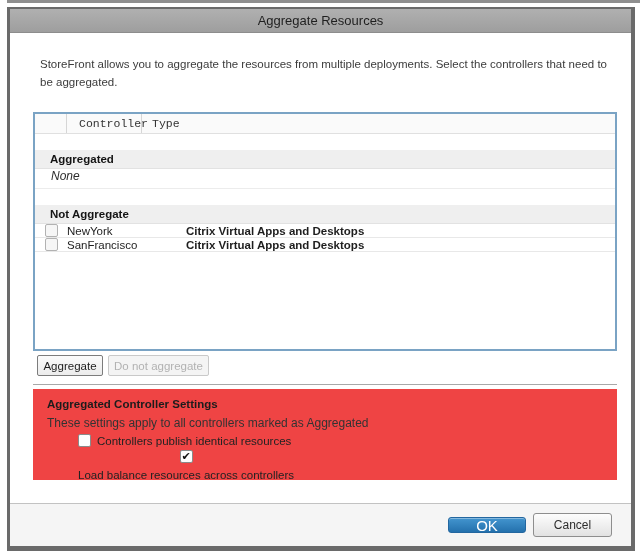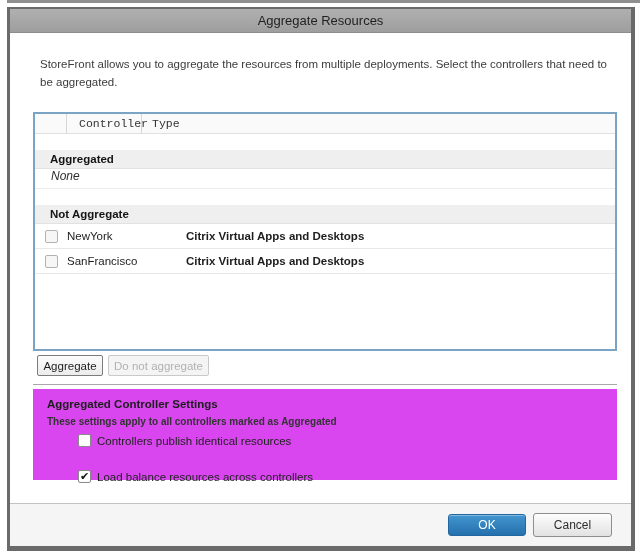--- a/index.html
+++ b/index.html
@@ -25,51 +25,51 @@
     background:#fff; border:2px solid #7aa3c4; }
   .t-head { display:flex; height:20px; background:#fafafa; border-bottom:1px solid #e0e0e0;
     font-size:11.5px; color:#333;font-family:Liberation Mono, monospace; }
   .t-head .c1 { width:32px; border-right:1px solid #d6d6d6; }
   .t-head .c2 { width:75px; border-right:1px solid #d6d6d6; display:flex; align-items:center; padding-left:12px; }
   .t-head .c3 { flex:1; display:flex; align-items:center; padding-left:10px; }
   .group-row { height:19px; background:#efefef; border-bottom:1px solid #e2e2e2;
     display:flex; align-items:center; padding-left:15px; font-size:11.5px; font-weight:bold; color:#141414;margin-top:16px; }
   .none-row { height:20px; border-bottom:1px solid #ececec; display:flex; align-items:flex-start;
     padding-left:16px; font-size:12px; font-style:italic; color:#2d2d2d; }
-  .data-row { height:25px; border-bottom:1px solid #e8e8e8; display:flex; align-items:center; font-size:11.5px; }
+  .data-row { height:14px; border-bottom:1px solid #e8e8e8; display:flex; align-items:center; font-size:11.5px; }
   .data-row .cbc { width:32px; display:flex; justify-content:center; }
   .data-row .name { width:97px; }
   .data-row .type { flex:1; padding-left:22px;font-weight:bold; }
 
   .checkbox { width:13px; height:13px; border:1px solid #b2b2b2; background:#f6f6f6;
     border-radius:2px; display:inline-flex; align-items:center; justify-content:center;
     font-size:11px; line-height:11px; color:#111; }
   .checkbox.dark { border-color:#8a8a8a; background:#fdfdfd; }
   .checkbox.checked::after { content:"\2714"; margin-top:-1px; }
 
   .btn { display:inline-flex; align-items:center; justify-content:center;
     font-size:11.5px; border-radius:2px; cursor:default; }
   .btn-aggregate { position:absolute; left:27px; top:346px; width:66px; height:21px;
     background:linear-gradient(#fbfbfb,#ececec); border:1px solid #7c7c7c; color:#1e1e1e; }
   .btn-noagg { position:absolute; left:98px; top:346px; width:101px; height:21px;
     background:#f4f4f4; border:1px solid #c9c9c9; color:#b2b2b2; }
 
   .divider { position:absolute; left:23px; top:375px; width:584px; height:1px; background:#a8a8a8; }
 
-  .panel { position:absolute; left:23px; top:380px; width:584px; height:91px; background:#d946ef; }
+  .panel { position:absolute; left:23px; top:380px; width:584px; height:91px; background:#ef4444; }
   .panel-title { position:absolute; left:14px; top:9px; font-size:11.5px; font-weight:bold; color:#1c1c1c; }
-  .panel-sub { position:absolute; left:14px; top:27px; font-size:10px; color:#333;font-weight:bold; }
+  .panel-sub { position:absolute; left:14px; top:27px; font-size:12px; color:#333; }
   .panel-check { position:absolute; left:13px; display:flex; align-items:center; gap:6px; font-size:11.5px; color:#222;padding-left:32px; }
   .panel-check.row1 { top:45px; }
-  .panel-check.row2 { top:81px; }
+  .panel-check.row2 { top:61px;flex-direction:column; }
 
   .footer { position:absolute; left:0; right:0; bottom:0; height:43px; background:#f5f5f5;
     border-top:1px solid #c2c2c2; display:flex; align-items:center; justify-content:flex-end;
     gap:7px; padding-right:19px; }
-  .btn-ok { width:78px; height:22px; border-radius:3px; font-size:12px; color:#ffffff;
+  .btn-ok { width:78px; height:16px; border-radius:3px; font-size:15px; color:#ffffff;
     background:linear-gradient(#4395cf,#2471ad); border:1px solid #2367a0;
     box-shadow:inset 0 1px 0 rgba(255,255,255,.35); }
   .btn-cancel { width:79px; height:24px; border-radius:3px; font-size:12px; color:#2e2e2e;
     background:linear-gradient(#fdfdfd,#e2e2e2); border:1px solid #8e8e8e; }
 </style>
 </head>
 <body>
 
 <div class="stage">
   <div class="top-edge"></div>

